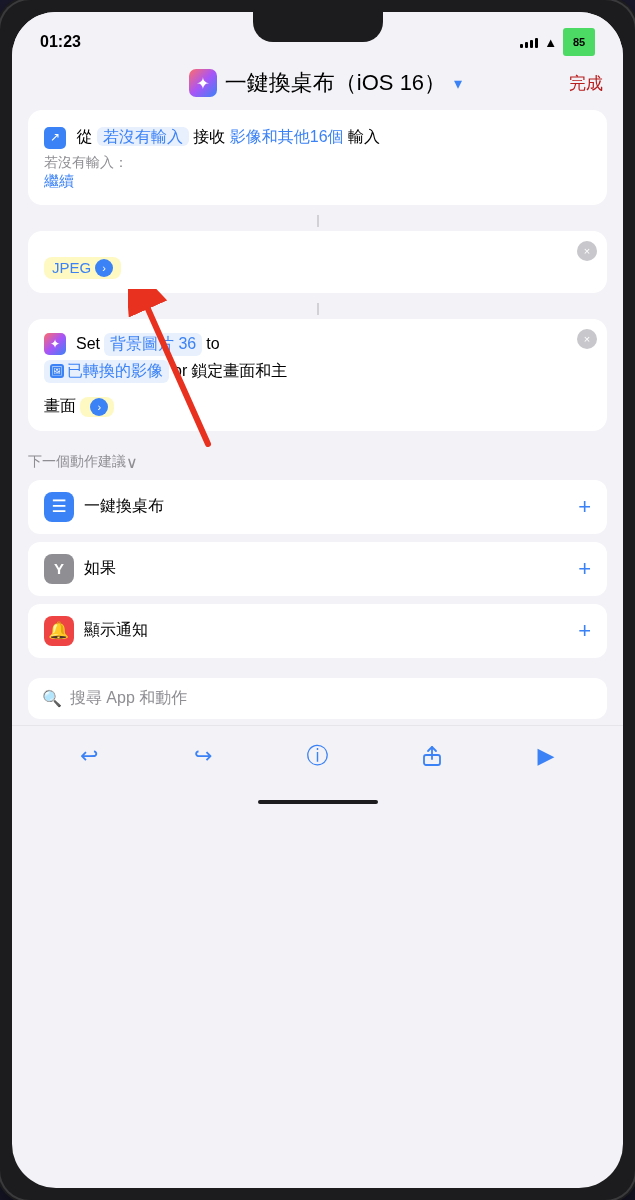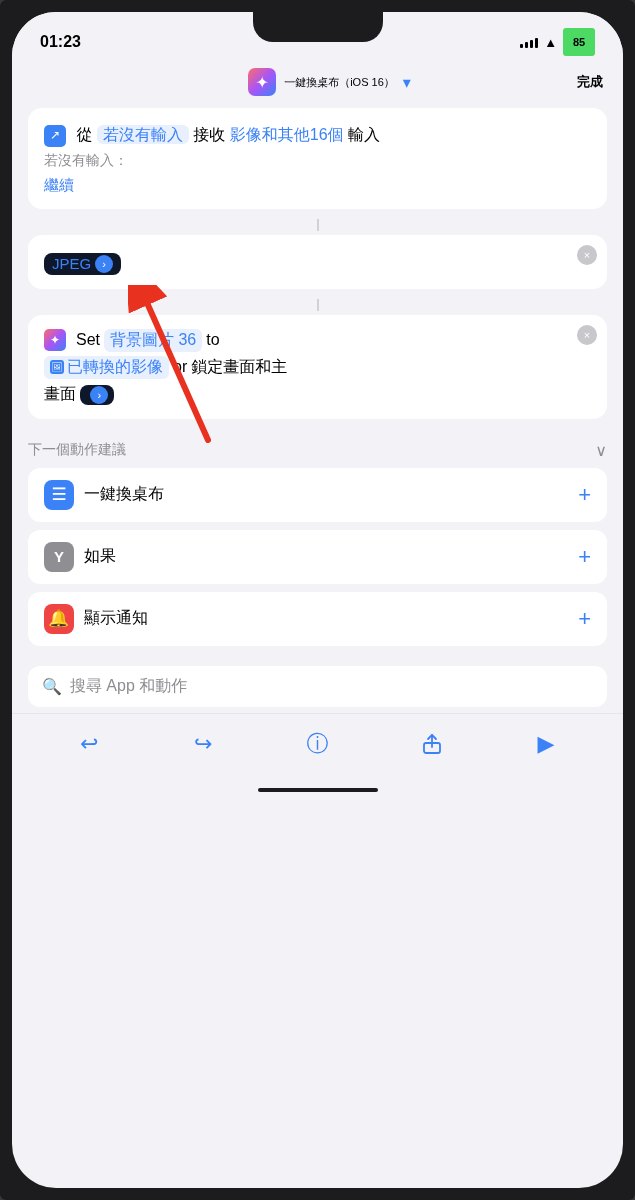--- a/index.html
+++ b/index.html
@@ -8,21 +8,21 @@
       display: flex;
       justify-content: center;
       align-items: center;
       min-height: 100vh;
       font-family: -apple-system, 'PingFang TC', 'Helvetica Neue', sans-serif;
     }
     .phone-frame {
       width: 635px;
       height: 1200px;
       background: #1c1c1e;
-      border-radius: 6px;
+      border-radius: 30px;
       position: relative;
       overflow: hidden;
       box-shadow: 0 0 0 2px #3a3a3c, 0 0 0 4px #1c1c1e, 0 20px 60px rgba(0,0,0,0.8);
     }
     .phone-screen {
       position: absolute;
       top: 12px;
       left: 12px;
       right: 12px;
       bottom: 12px;
@@ -109,32 +109,32 @@
       height: 28px;
       background: linear-gradient(135deg, #ff6b6b, #a855f7, #3b82f6);
       border-radius: 7px;
       display: flex;
       align-items: center;
       justify-content: center;
       color: white;
       font-size: 16px;
     }
     .nav-title {
-      font-size: 11px;
+      font-size: 22px;
       font-weight: 500;
       color: #000;
     }
     .nav-chevron {
       color: #3b82f6;
       font-size: 16px;
     }
     .nav-done {
-      color: #000000;
-      font-size: 13px;
-      font-weight: 700;
+      color: #b91c1c;
+      font-size: 17px;
+      font-weight: 400;
     }
     
     .action-card {
       background: #fff;
       border-radius: 14px;
       padding: 14px 16px;
       margin-bottom: 10px;
       position: relative;
     }
     .action-card-subtitle {
@@ -150,21 +150,20 @@
       background: #e8f0fe;
       color: #3b82f6;
       border-radius: 6px;
       padding: 1px 6px;
       font-weight: 500;
     }
     .continue-btn {
       color: #3b82f6;
       font-size: 15px;
       font-weight: 500;
-      margin-top: 6px;
     }
     .close-btn {
       position: absolute;
       top: 10px;
       right: 10px;
       width: 20px;
       height: 20px;
       background: #c7c7cc;
       border-radius: 50%;
       display: flex;
@@ -175,27 +174,27 @@
     }
     .connector-line {
       width: 2px;
       height: 12px;
       background: #d1d1d6;
       margin: 0 auto;
     }
     .jpeg-pill {
       display: inline-flex;
       align-items: center;
-      background: #0f172a;
+      background: #fef9c3;
       color: #3b82f6;
       border-radius: 8px;
       padding: 2px 8px;
       font-size: 15px;
       font-weight: 500;
-      margin-top: 4px;
+      margin-top: 12px;
       justify-content: space-between;
     }
     .jpeg-chevron {
       width: 18px;
       height: 18px;
       border-radius: 50%;
       background: #3b82f6;
       color: white;
       display: inline-flex;
       align-items: center;
@@ -245,21 +244,20 @@
       border-radius: 3px;
       display: inline-flex;
       align-items: center;
       justify-content: center;
       font-size: 9px;
       color: white;
     }
     
     .suggestions-header {
       display: flex;
-      justify-content: space-between;
       align-items: center;
       padding: 12px 0 8px;
     }
     .suggestions-title {
       font-size: 14px;
       color: #8e8e93;
     }
     .suggestions-chevron {
       color: #8e8e93;
       font-size: 16px;

